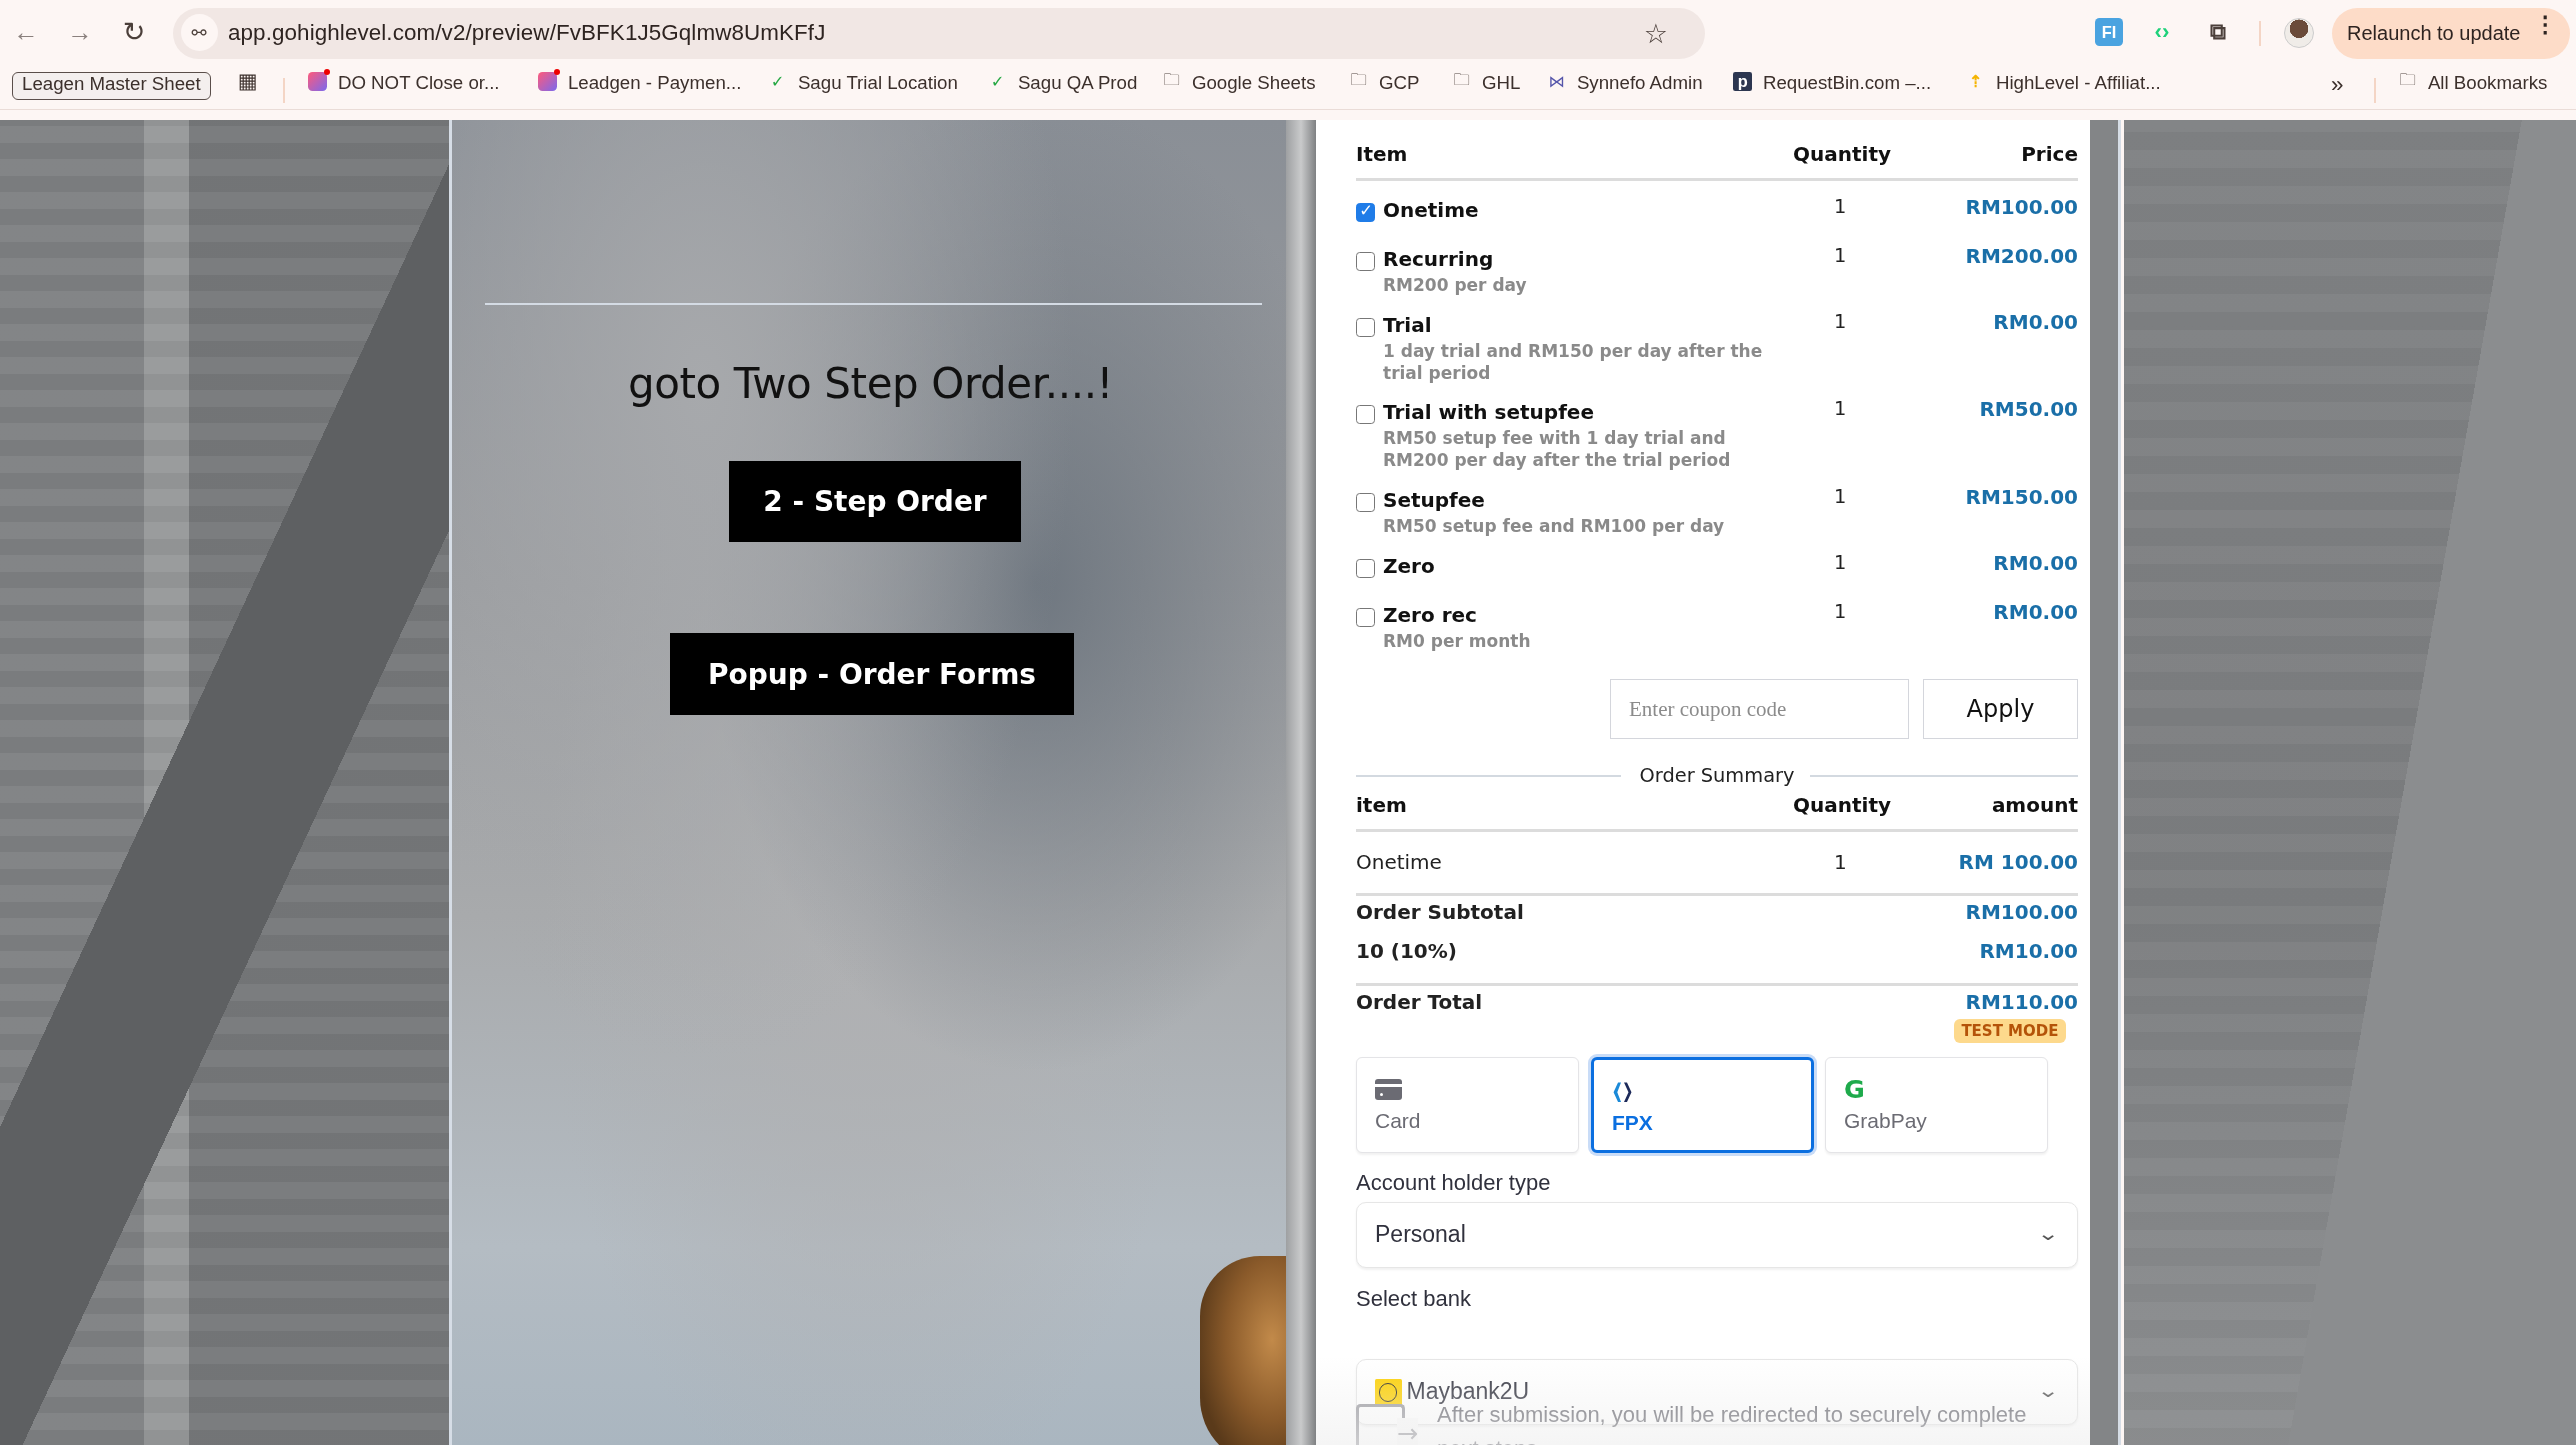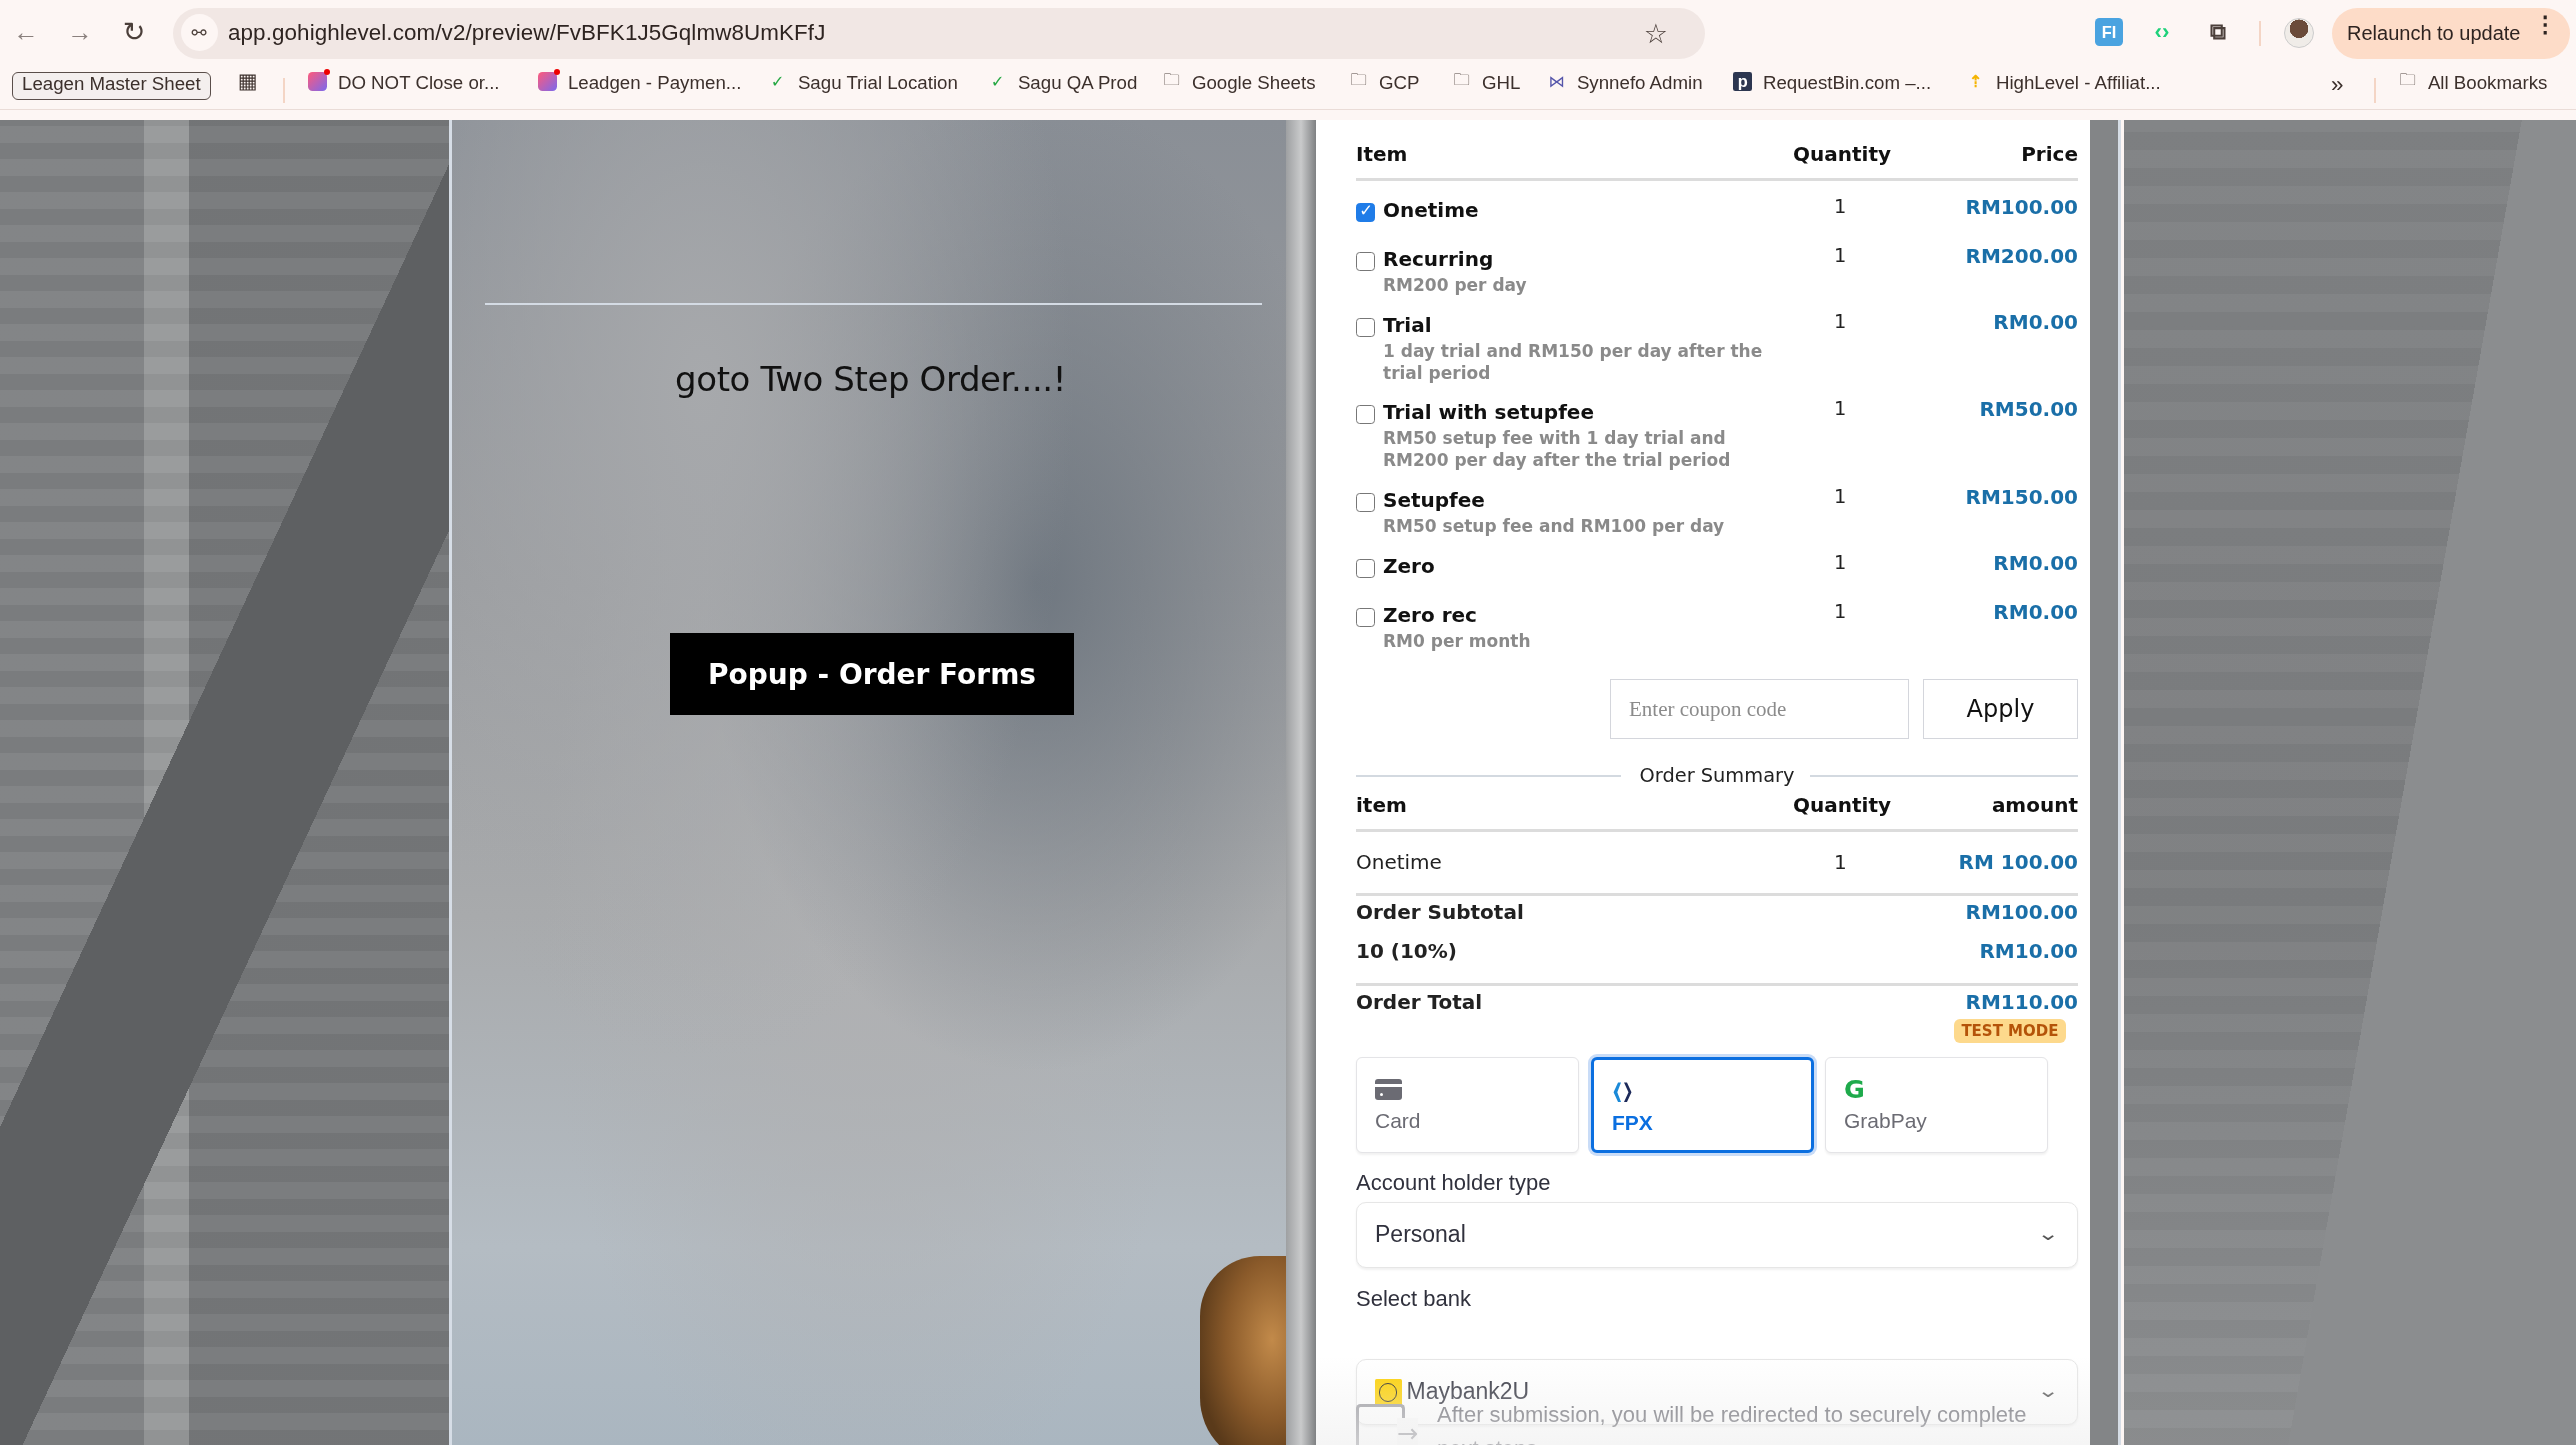--- a/index.html
+++ b/index.html
@@ -47,21 +47,21 @@
   }
   .cloud-panel { position: absolute; left: 449px; top: 0; width: 837px; height: 1326px;
     background:
       radial-gradient(ellipse at 30% 20%, #a7a9ac 0, transparent 45%),
       radial-gradient(ellipse at 70% 35%, #6f7780 0, transparent 40%),
       radial-gradient(ellipse at 50% 60%, #b0b1b3 0, transparent 55%),
       linear-gradient(180deg, #8a8f96 0%, #9a9c9f 35%, #a8aaac 60%, #b4bcc3 85%, #aab6c0 100%);
     border-left: 3px solid #d6dde6;
   }
   .hero-rule { position: absolute; left: 33px; top: 183px; width: 777px; height: 1.5px; background: #d4dbe4; }
-  .hero-heading { position: absolute; left: 0; width: 837px; top: 239px; text-align: center; font-size: 34px; color: #111; font-family: "DejaVu Sans", sans-serif; letter-spacing: -0.4px; }
+  .hero-heading { position: absolute; left: 0; width: 837px; top: 239px; text-align: center; font-size: 42px; color: #111; font-family: "DejaVu Sans", sans-serif; letter-spacing: -0.4px; }
   .btn-dark { position: absolute; background: #000; color: #fff; font-weight: bold; font-family: "DejaVu Sans", sans-serif; display: flex; align-items: center; justify-content: center; }
   .btn-two-step { left: 277px; top: 341px; width: 292px; height: 81px; font-size: 28px; }
   .btn-popup { left: 218px; top: 513px; width: 404px; height: 82px; font-size: 28px; }
   .hair { position: absolute; left: 748px; top: 1136px; width: 120px; height: 209px; border-radius: 60px 0 0 67px; background: radial-gradient(ellipse at 60% 40%, #c28a4a 0, #8a5a2a 45%, #5a3a1a 75%); }
 
   .strip-left { position: absolute; left: 1286px; top: 0; width: 30px; height: 1326px; background: linear-gradient(90deg, #9ea0a2, #c9cacb 50%, #7f8183); }
   .modal { position: absolute; left: 1316px; top: 0; width: 774px; height: 1326px; background: #fff; }
   .strip-right { position: absolute; left: 2090px; top: 0; width: 31px; height: 1326px; background: #838587; border-right: 3px solid #d6dde6; }
   .bg-photo-right { position: absolute; left: 2124px; top: 0; width: 452px; height: 1326px;
     background:
@@ -219,20 +219,21 @@
       <span>All Bookmarks</span>
     </div>
 </div>
 
 <div class="page">
   <div class="bg-photo-left"></div>
 
   <div class="cloud-panel">
     <div class="hero-rule"></div>
     <div class="hero-heading">goto Two Step Order....!</div>
+    <div class="btn-dark btn-two-step">2 - Step Order</div>
     <div class="btn-dark btn-popup">Popup - Order Forms</div>
     <div class="hair"></div>
   </div>
 
   <div class="strip-left"></div>
 
   <div class="modal">
     <div class="of">
 
       <div class="th-row">

